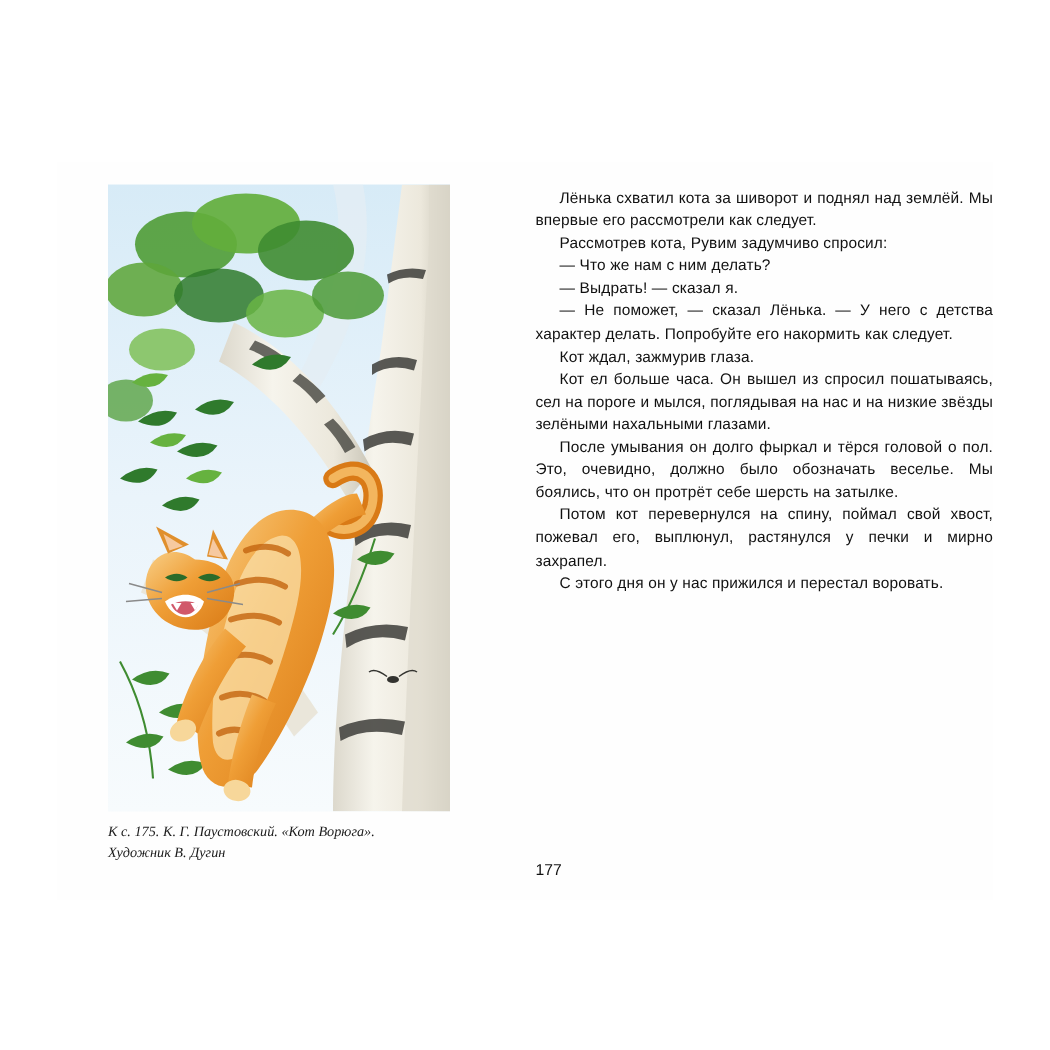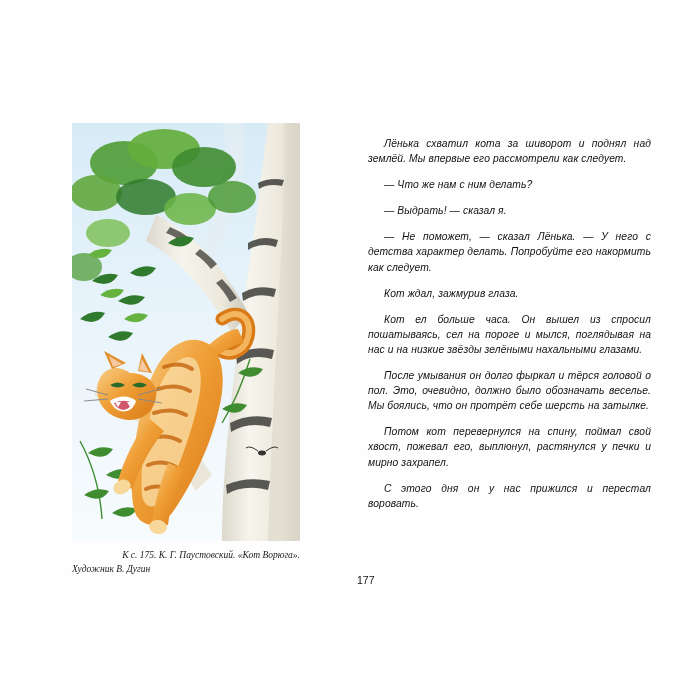--- a/index.html
+++ b/index.html
@@ -59,41 +59,40 @@
     position: absolute;
     left: 34px;
     top: 440px;
     width: 228px;
     font-family: "Liberation Serif", serif;
     font-style: italic;
     font-size: 9.5px;
     line-height: 14px;
     color: #1a1a1a;
   }
-  .caption .line1 { text-align: right; }
+  .caption .line1 { text-align: left; }
   .caption .line2 { padding-right: 6px; }
 
   
   .right-col {
     width: 305px;
     position: relative;
     padding-top: 17px;
   }
   .body-text {
     font-family: "Liberation Sans", sans-serif;
     font-size: 10.3px;
     line-height: 15.1px;
     color: #111111;
     text-align: justify;
     letter-spacing: 0.1px;
   }
   .body-text p {
-    margin: 11px;
+    margin: 0;
     text-indent: 16px;
-    font-style: italic;
   }
   .body-text p.dialog {
     text-indent: 16px;
   }
   .folio {
     position: absolute;
     left: 0;
     top: 466px;
     width: 305px;
     text-align: left;
@@ -261,20 +260,21 @@
 
         <div class="caption">
           <div class="line1">К с. 175. К. Г. Паустовский. «Кот Ворюга».</div>
           <div class="line2">Художник В. Дугин</div>
         </div>
       </div>
 
       <div class="right-col">
         <div class="body-text">
           <p>Лёнька схватил кота за шиворот и поднял над землёй. Мы впервые его рассмотрели как следует.</p>
+          <p>Рассмотрев кота, Рувим задумчиво спросил:</p>
           <p class="dialog">— Что же нам с ним делать?</p>
           <p class="dialog">— Выдрать! — сказал я.</p>
           <p class="dialog">— Не поможет, — сказал Лёнька. — У него с детства характер делать. Попробуйте его накормить как следует.</p>
           <p>Кот ждал, зажмурив глаза.</p>
           <p>Кот ел больше часа. Он вышел из спросил пошатываясь, сел на пороге и мылся, поглядывая на нас и на низкие звёзды зелёными нахальными глазами.</p>
           <p>После умывания он долго фыркал и тёрся головой о пол. Это, очевидно, должно было обозначать веселье. Мы боялись, что он протрёт себе шерсть на затылке.</p>
           <p>Потом кот перевернулся на спину, поймал свой хвост, пожевал его, выплюнул, растянулся у печки и мирно захрапел.</p>
           <p>С этого дня он у нас прижился и перестал воровать.</p>
         </div>
         <div class="folio">177</div>

